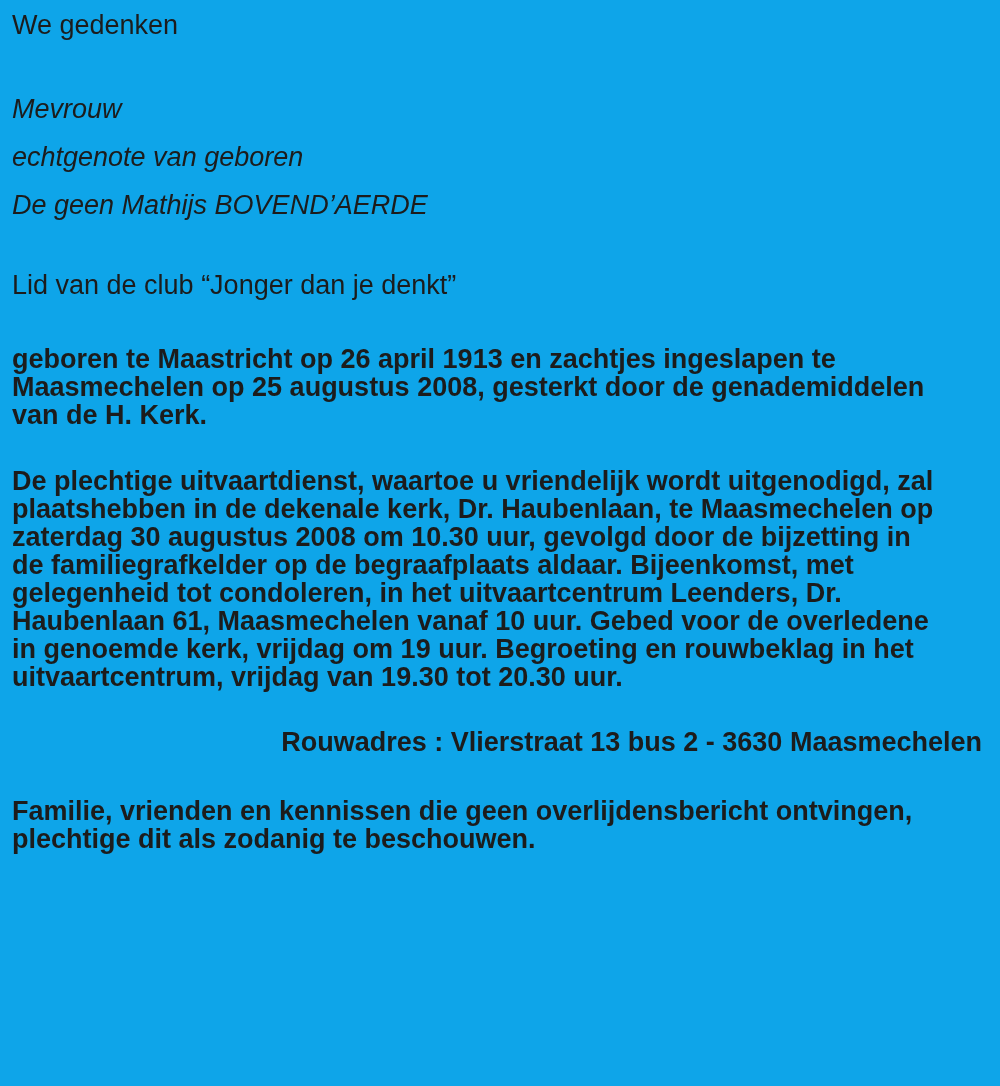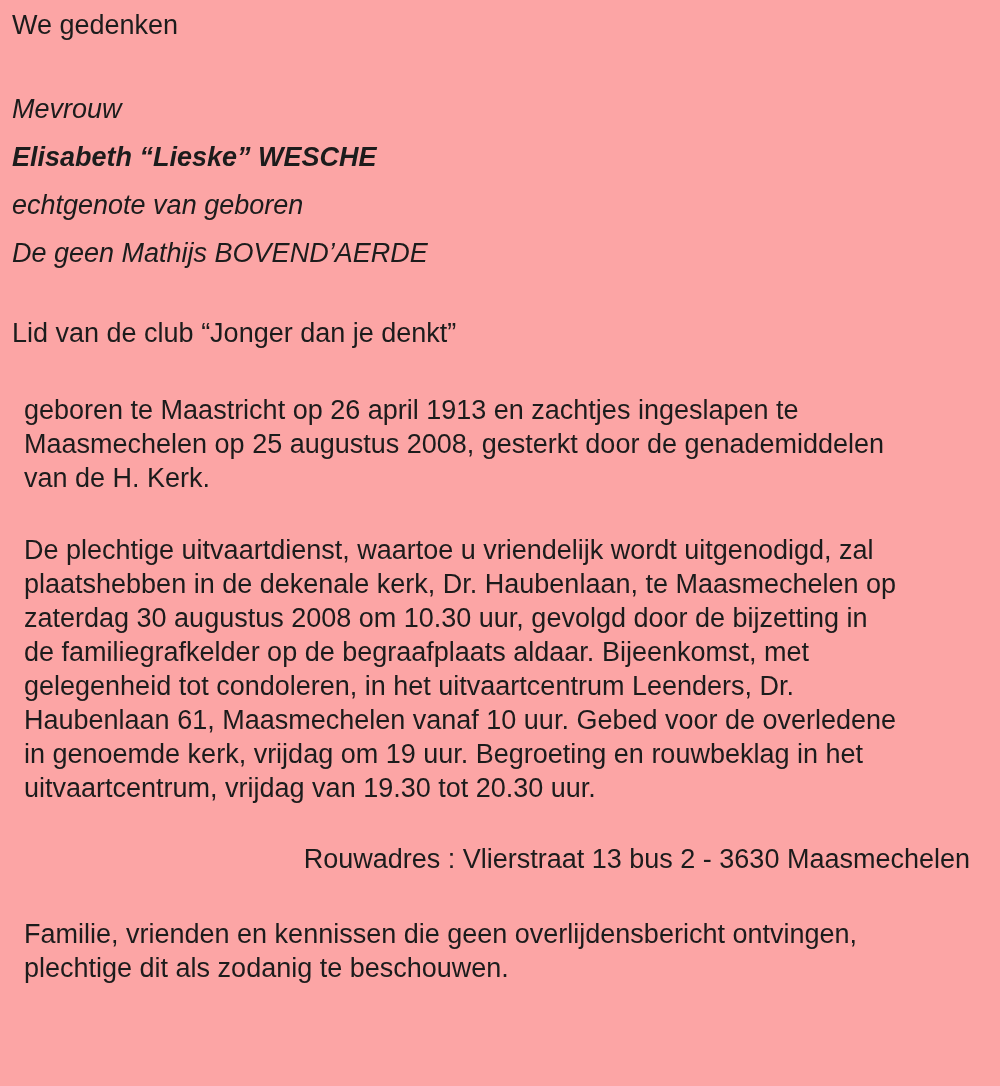--- a/index.html
+++ b/index.html
@@ -6,58 +6,57 @@
     margin: 0;
     padding: 0;
     background: #ffffff;
   }
   .page {
     position: relative;
     width: 1000px;
     height: 1086px;
     box-sizing: border-box;
     padding: 1px 18px 0 12px;
-    background: #fca5a5;
+    background: #0ea5e9;
     color: #1c1c1c;
     font-family: "Liberation Sans", "DejaVu Sans", sans-serif;
     overflow: hidden;
   }
   .hline {
     margin: 0;
     font-size: 27px;
     line-height: 48px;
     white-space: pre-line;
     font-weight: 400;
   }
   .para {
-    margin: 12px;
+    margin: 0;
     font-size: 27px;
-    line-height: 34px;
+    line-height: 28px;
     white-space: pre-line;
-    font-weight: 400;
+    font-weight: 700;
   }
   .intro         { margin-bottom: 36px; }
   .deceased-block{ margin: 0 0 32px 0; padding: 0; font-style: italic; }
   .name          { font-weight: 700; }
   .membership    { margin-bottom: 36px; }
   .life          { margin-bottom: 38px; }
   .service       { margin-bottom: 37px; }
   .mourning      { margin-bottom: 41px; text-align: right; }
   .notice        { margin-bottom: 0; }
 </style>
 </head>
 <body>
 
 <main class="page">
 
   <p class="hline intro">We gedenken</p>
 
   <section class="deceased-block">
     <p class="hline">Mevrouw</p>
-    <p class="hline name">Elisabeth “Lieske” WESCHE</p>
     <p class="hline">echtgenote van geboren</p>
     <p class="hline">De geen Mathijs BOVEND’AERDE</p>
   </section>
 
   <p class="hline membership">Lid van de club “Jonger dan je denkt”</p>
 
   <p class="para life">geboren te Maastricht op 26 april 1913 en zachtjes ingeslapen te
 Maasmechelen op 25 augustus 2008, gesterkt door de genademiddelen
 van de H. Kerk.</p>
 

